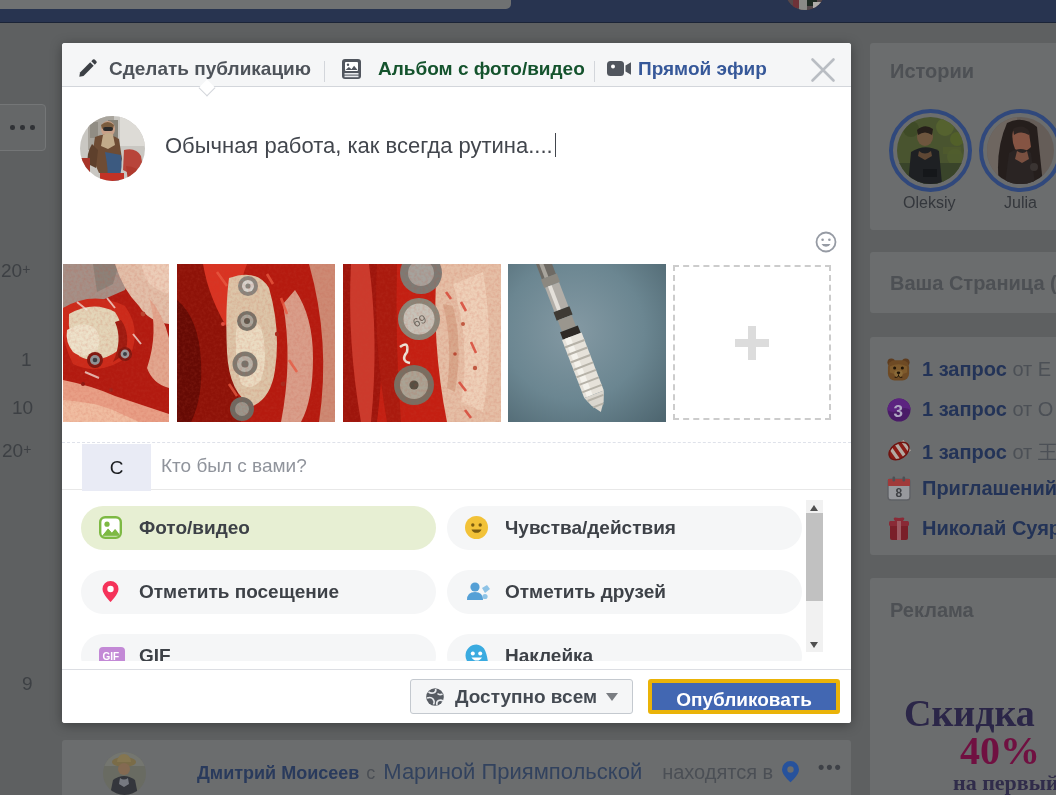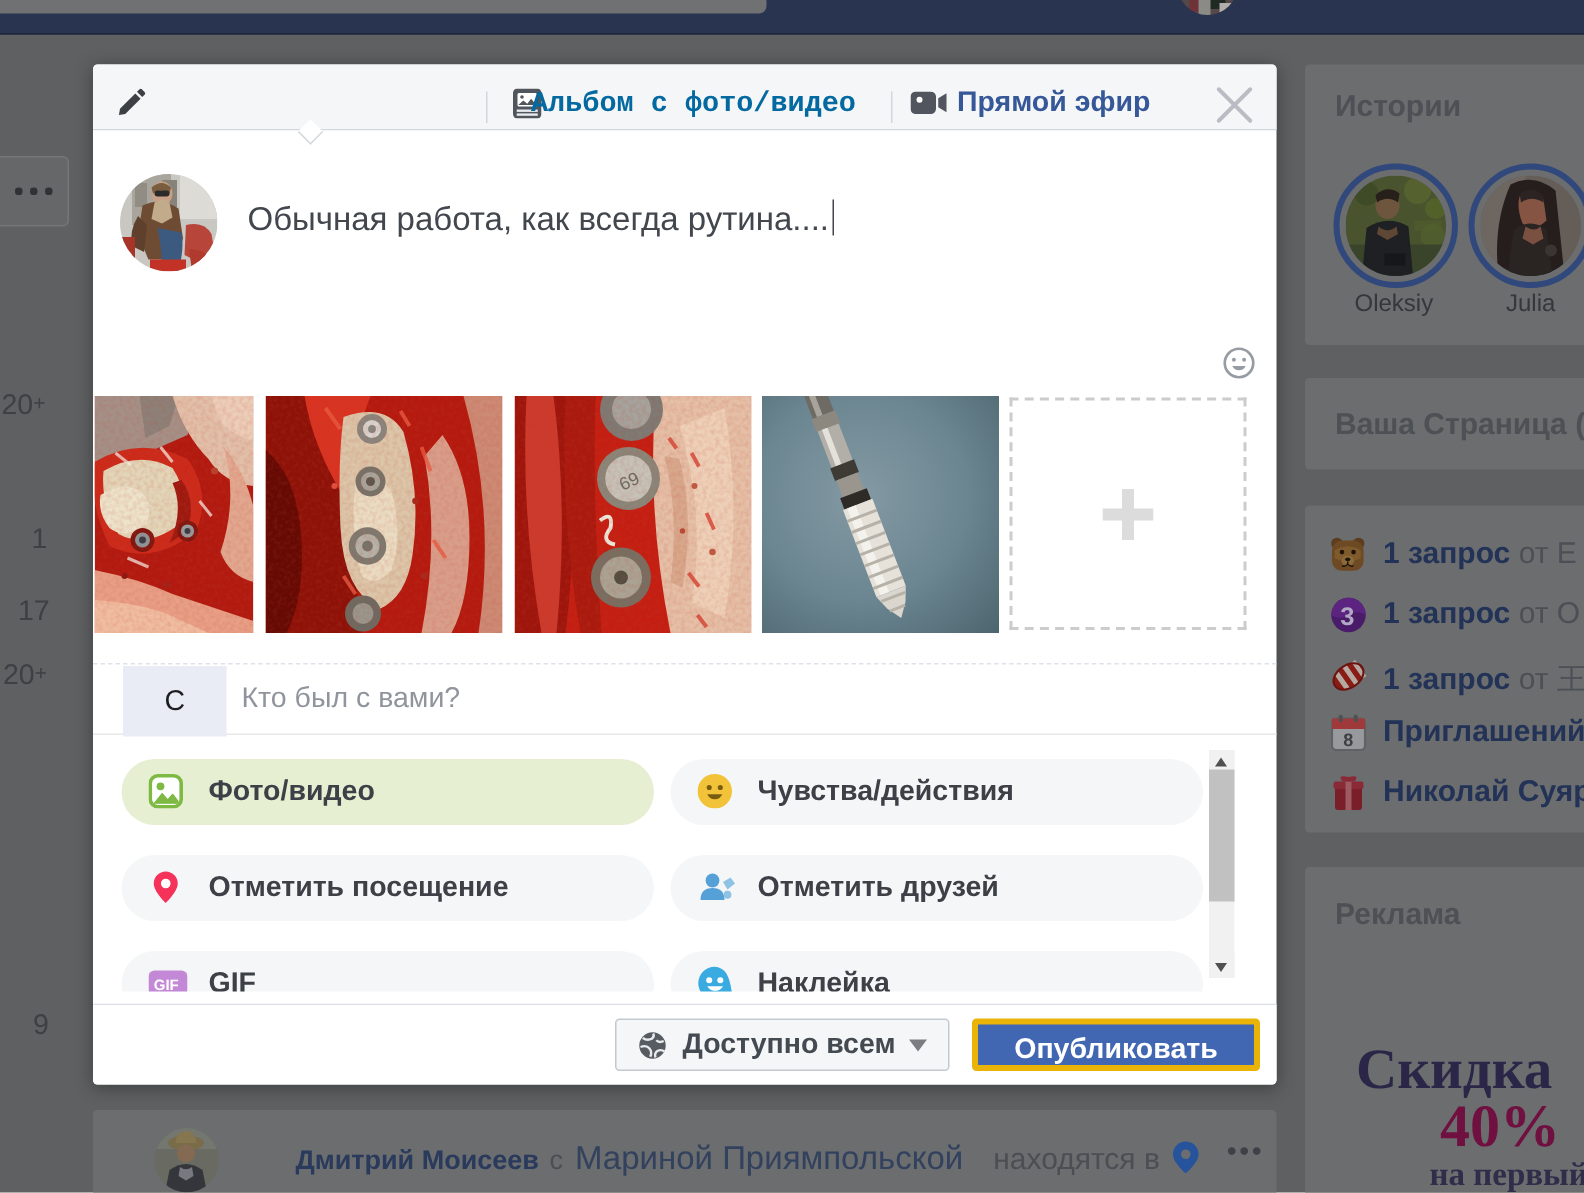--- a/index.html
+++ b/index.html
@@ -83,21 +83,21 @@
   <div class="abs" id="navava"><svg width="40" height="40" viewBox="0 0 40 40">
       <rect width="40" height="40" fill="#55484a"></rect>
       <rect x="20" y="24" width="12" height="12" fill="#1e2a22"></rect>
       <rect x="8" y="26" width="12" height="12" fill="#6e3238"></rect>
       <rect x="14" y="30" width="8" height="10" fill="#8a8a86"></rect>
       <rect x="28" y="32" width="8" height="6" fill="#b0aeaa"></rect>
     </svg></div>
 
   <div class="lnum" style="left:1px;top:260px;">20<i>+</i></div>
   <div class="lnum" style="left:21px;top:349px;">1</div>
-  <div class="lnum" style="left:12px;top:397px;">17</div>
+  <div class="lnum" style="left:12px;top:397px;">10</div>
   <div class="lnum" style="left:2px;top:440px;">20<i>+</i></div>
   <div class="lnum" style="left:22px;top:673px;">9</div>
 
   <div class="abs" id="dotsbox">
     <span style="left:19px"></span>
     <span style="left:29px"></span>
     <span style="left:39px"></span>
   </div>
 
   <div class="card" style="left:870px;top:43px;width:200px;height:187px;"></div>
@@ -228,30 +228,31 @@
     <div class="abs" style="left:818px;top:757px;color:#3e4147;font-size:18px;letter-spacing:2px;font-weight:bold;">•••</div>
   </div>
 
   <div class="abs" id="modal">
     <div id="mhead">
       <div id="notch"></div>
       <svg class="hicon" style="left:15px;top:15px;" width="21" height="21" viewBox="0 0 21 21">
         <path d="M3 14.5 L13.2 4.3 l3.5 3.5 L6.5 18 L2.3 18.7 z" fill="#3c4045"></path>
         <path d="M14.3 3.2 l1.6-1.6 a1.3 1.3 0 0 1 1.8 0 l1.7 1.7 a1.3 1.3 0 0 1 0 1.8 l-1.6 1.6 z" fill="#3c4045"></path>
       </svg>
+      <span class="htab" style="left:47px;color:#4e535a;">Сделать публикацию</span>
       <div class="hdiv" style="left:262px;"></div>
       <svg class="hicon" style="left:280px;top:16px;" width="19" height="20" viewBox="0 0 19 20">
         <rect x="0" y="0" width="19" height="20" rx="3" fill="#51565e"></rect>
         <rect x="3" y="3" width="13" height="9" rx="1" fill="#fff"></rect>
         <circle cx="6" cy="5.7" r="1.2" fill="#51565e"></circle>
         <path d="M3.5 11 l3.4-3 2.6 2.2 2.6-3.4 3.4 4.2 z" fill="#51565e"></path>
         <rect x="2.5" y="14" width="14" height="1.6" fill="#e8eaed"></rect>
         <rect x="2.5" y="16.6" width="14" height="1.6" fill="#e8eaed"></rect>
       </svg>
-      <span class="htab" style="left:292px;color:#0369a1;font-family:Liberation Mono, monospace;">Альбом с фото/видео</span>
+      <span class="htab" style="left:316px;color:#14532d;">Альбом с фото/видео</span>
       <div class="hdiv" style="left:532px;"></div>
       <svg class="hicon" style="left:545px;top:18px;" width="25" height="15" viewBox="0 0 25 15">
         <rect x="0" y="0" width="17" height="15" rx="3.5" fill="#51565e"></rect>
         <circle cx="6" cy="5.5" r="2" fill="#fff"></circle>
         <path d="M18.5 4.5 L24 1.2 v12.6 L18.5 10.5 z" fill="#51565e"></path>
       </svg>
       <span class="htab" style="left:576px;color:#365899;">Прямой эфир</span>
       <svg class="hicon" style="left:748px;top:14px;" width="26" height="26" viewBox="0 0 26 26">
         <path d="M2.5 2.5 L23.5 23.5 M23.5 2.5 L2.5 23.5" stroke="#b9bdc3" stroke-width="2.6" stroke-linecap="round"></path>
       </svg>

